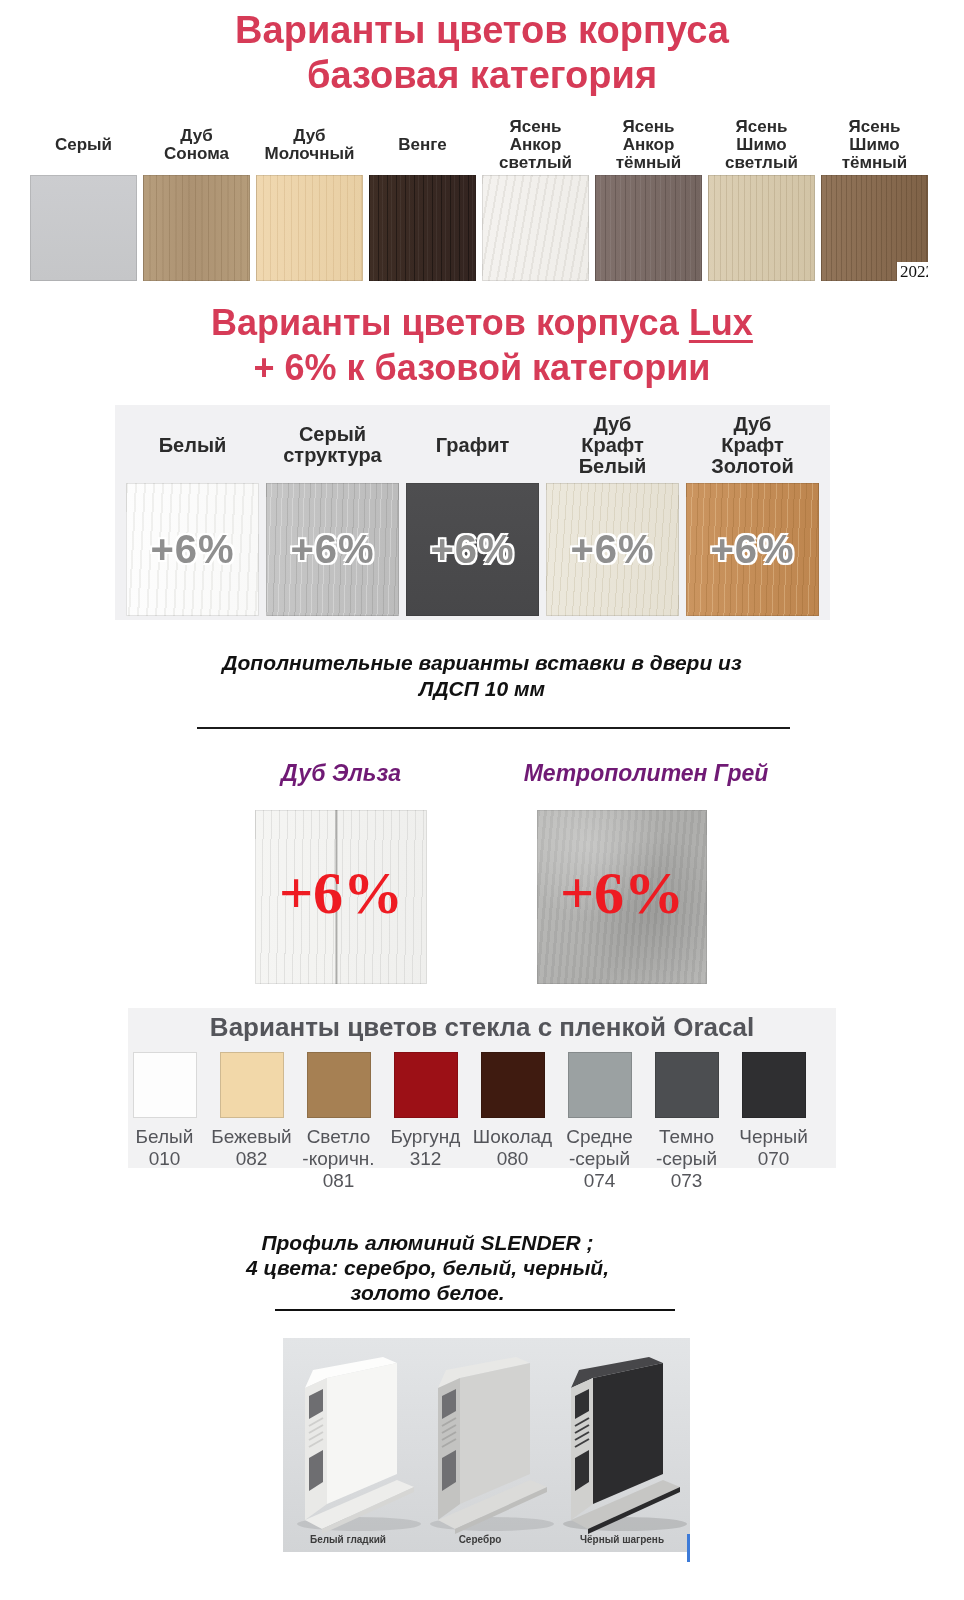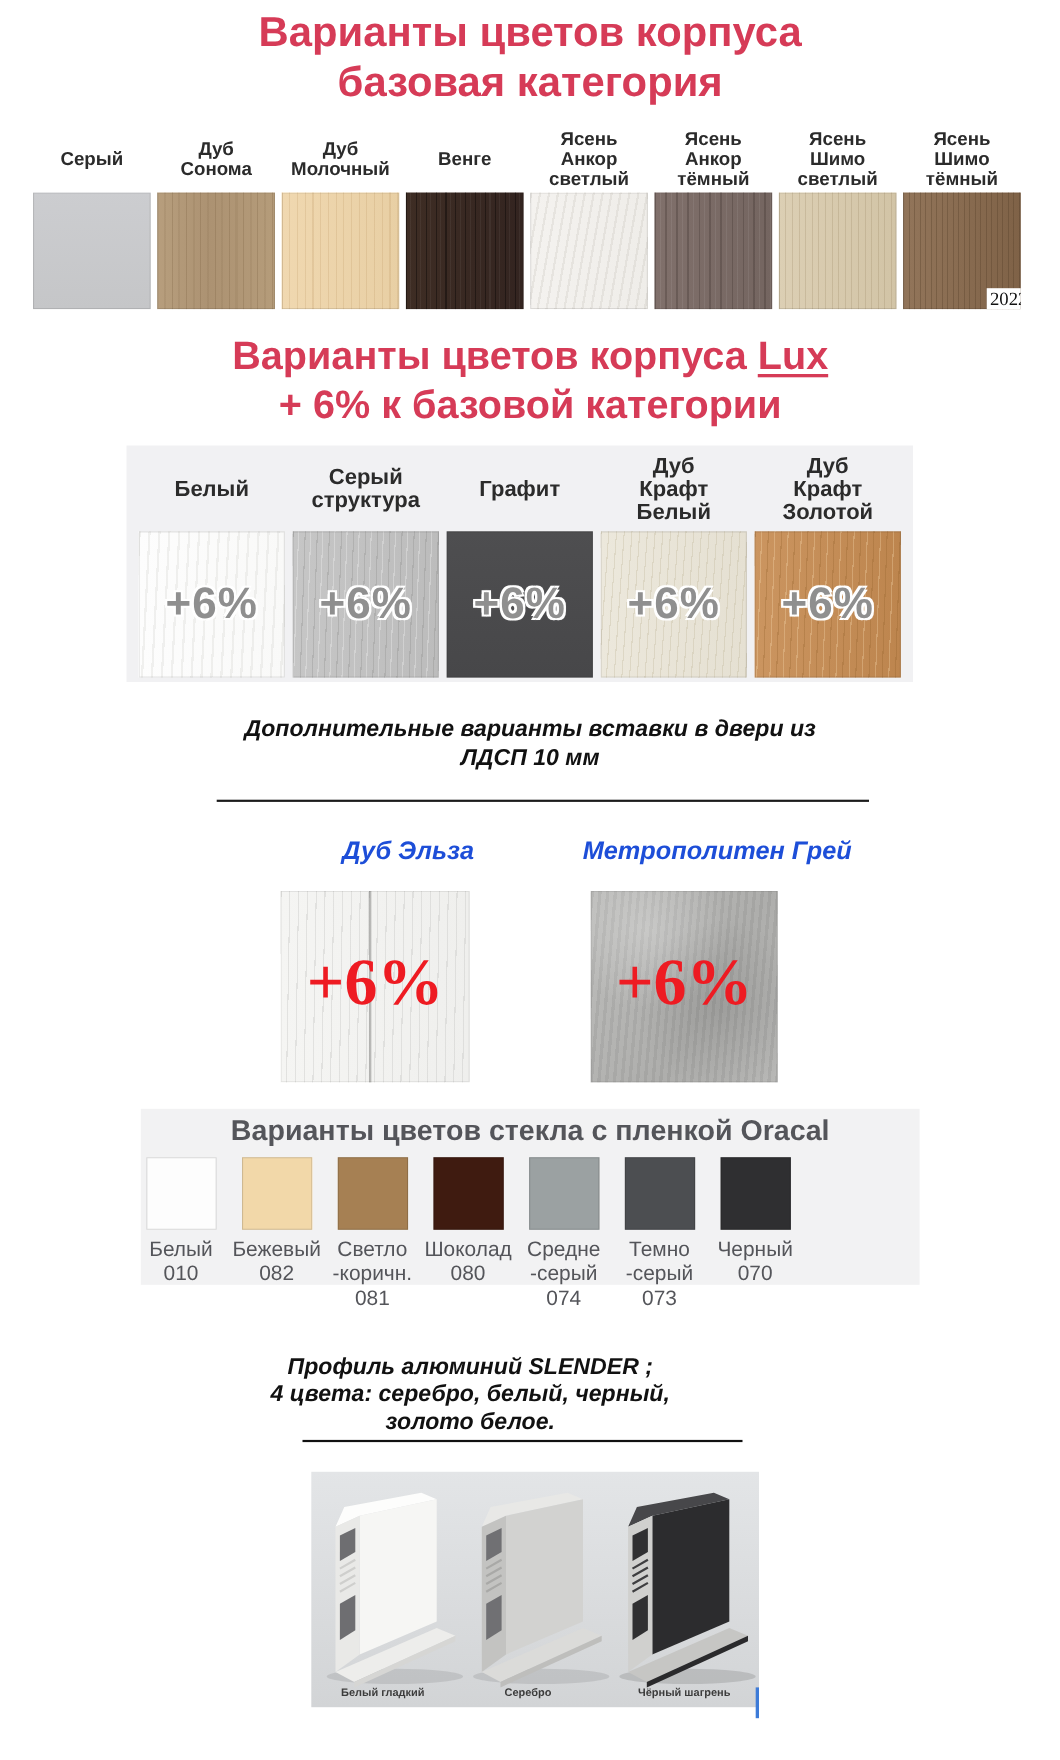--- a/index.html
+++ b/index.html
@@ -45,21 +45,21 @@
   .sw-l2{background:repeating-linear-gradient(92deg,rgba(130,130,128,.28) 0 1px,transparent 1px 5px,rgba(255,255,255,.28) 5px 6px,transparent 6px 11px),linear-gradient(90deg,#c6c6c6,#bcbcbc);}
   .sw-l3{background:linear-gradient(180deg,#4e4e50,#474749);}
   .sw-l4{background:repeating-linear-gradient(94deg,rgba(190,180,150,.32) 0 1px,transparent 1px 7px),linear-gradient(90deg,#ece8dc,#e5e0d2);}
   .sw-l5{background:repeating-linear-gradient(92deg,rgba(150,100,45,.32) 0 1px,transparent 1px 6px,rgba(255,230,190,.28) 6px 7px,transparent 7px 12px),linear-gradient(90deg,#cb9560,#bd854e);}
 
   
   .s3-title{position:absolute;top:650px;left:0;width:964px;text-align:center;
     font-style:italic;font-weight:700;font-size:21px;line-height:26px;color:#111;}
   .s3-rule{position:absolute;top:727px;left:197px;width:593px;border-top:2px solid #1b1b1b;}
   .s3-label{position:absolute;top:760px;transform:translateX(-50%);white-space:nowrap;
-    font-style:italic;font-weight:700;font-size:23px;color:#1d4ed8;margin-left:30px;}
+    font-style:italic;font-weight:700;font-size:23px;color:#701a75;}
   .s3-sw{position:absolute;top:810px;height:174px;display:flex;align-items:center;justify-content:center;
     box-shadow:inset 0 0 0 1px rgba(0,0,0,.08);}
   .sw-elza{left:255px;width:172px;
     background:linear-gradient(90deg,transparent 46.5%,rgba(90,90,88,.55) 47.2%,transparent 48.4%),
     repeating-linear-gradient(91deg,rgba(190,190,188,.35) 0 1px,transparent 1px 8px),
     linear-gradient(90deg,#f5f5f3,#efefed);}
   .sw-metro{left:537px;width:170px;
     background:radial-gradient(circle at 30% 20%,rgba(255,255,255,.25),transparent 40%),
     radial-gradient(circle at 70% 60%,rgba(0,0,0,.10),transparent 50%),
     repeating-linear-gradient(95deg,rgba(0,0,0,.06) 0 3px,transparent 3px 7px),
@@ -180,21 +180,21 @@
             <span class="plus-gray">+6%</span>
           </div>
       </div>
     </div>
   </div>
 
   <div class="s3-title pre">Дополнительные варианты вставки в двери из
 ЛДСП 10 мм</div>
   <div class="s3-rule"></div>
   <div class="s3-label" style="left:341px;">Дуб Эльза</div>
-  <div class="s3-label" style="left:622px;text-align:center;">Метрополитен Грей</div>
+  <div class="s3-label" style="left:646px;text-align:center;">Метрополитен Грей</div>
   <div class="s3-sw sw-elza">
     <span class="plus-red">+6%</span>
   </div>
   <div class="s3-sw sw-metro">
     <span class="plus-red">+6%</span>
   </div>
 
   <div class="s4-panel">
     <div class="s4-title">Варианты цветов стекла с пленкой Oracal</div>
     <div class="s4-row">
@@ -206,20 +206,25 @@
       <div class="cell-o">
         <div class="sw-o" style="background: rgb(242, 216, 169);"></div>
         <div class="lbl4 pre">Бежевый
 082</div>
       </div>
       <div class="cell-o">
         <div class="sw-o" style="background: rgb(166, 128, 83);"></div>
         <div class="lbl4 pre">Светло
 -коричн.
 081</div>
+      </div>
+      <div class="cell-o">
+        <div class="sw-o" style="background: rgb(156, 16, 22);"></div>
+        <div class="lbl4 pre">Бургунд
+312</div>
       </div>
       <div class="cell-o">
         <div class="sw-o" style="background: rgb(63, 27, 16);"></div>
         <div class="lbl4 pre">Шоколад
 080</div>
       </div>
       <div class="cell-o">
         <div class="sw-o" style="background: rgb(155, 161, 162);"></div>
         <div class="lbl4 pre">Средне
 -серый

